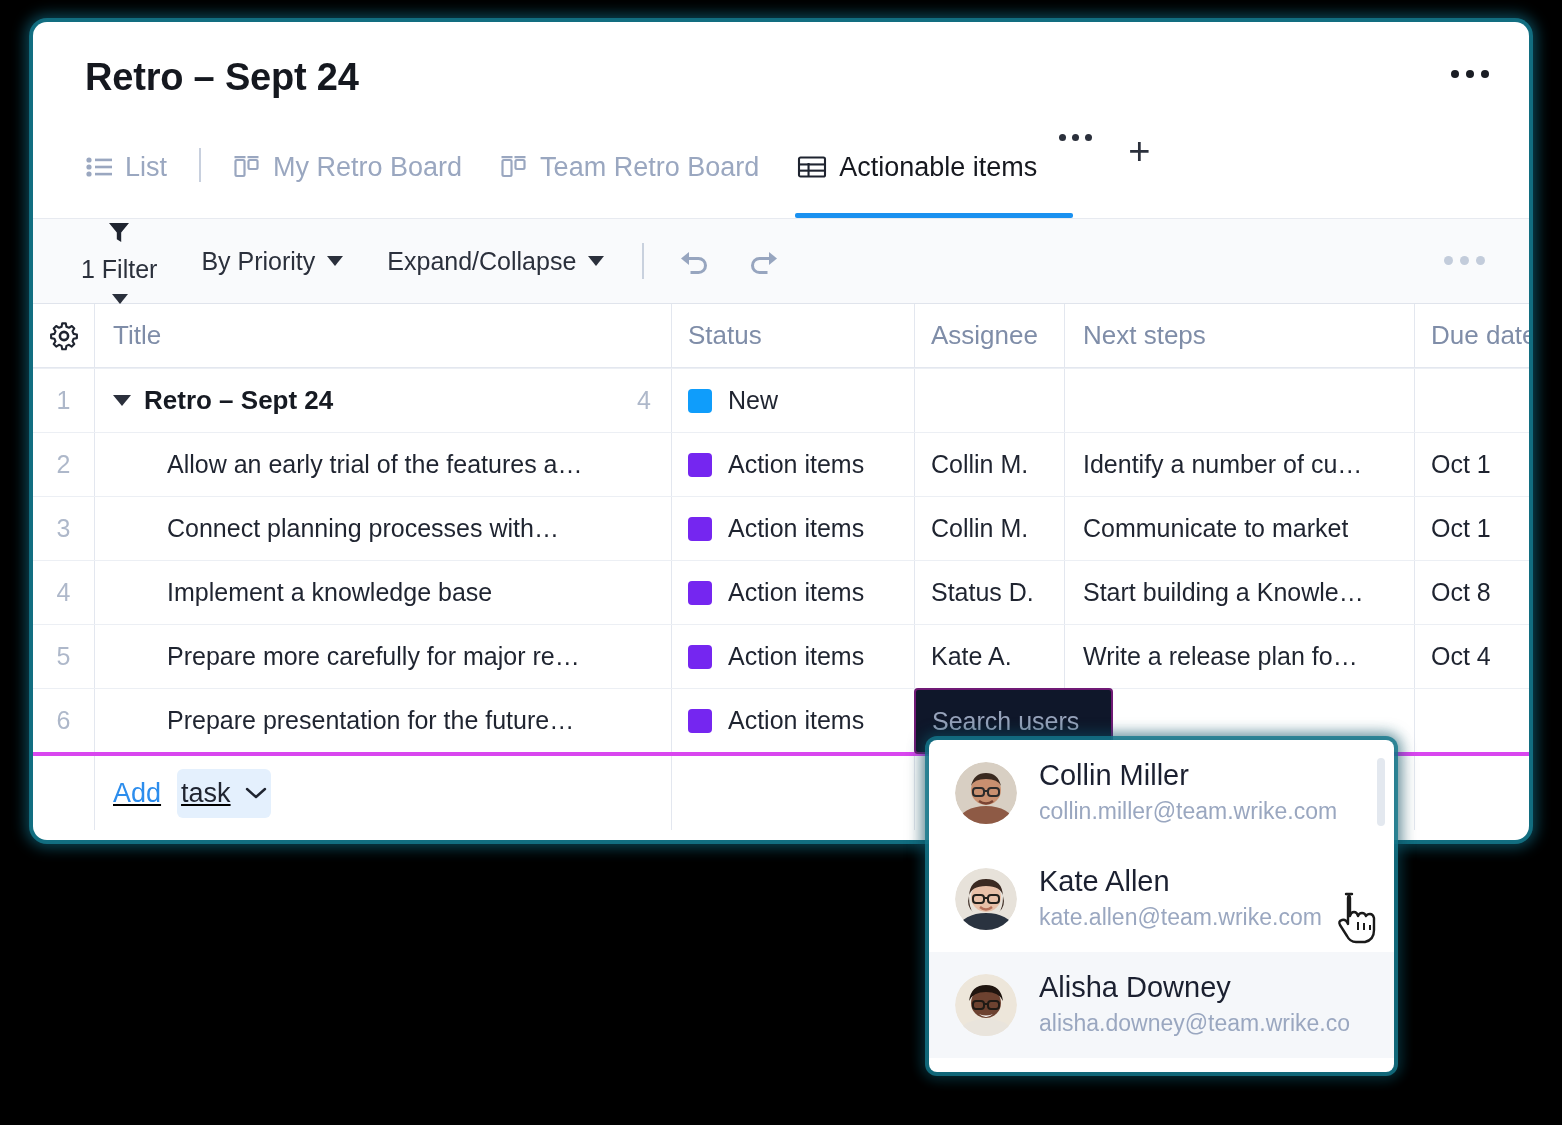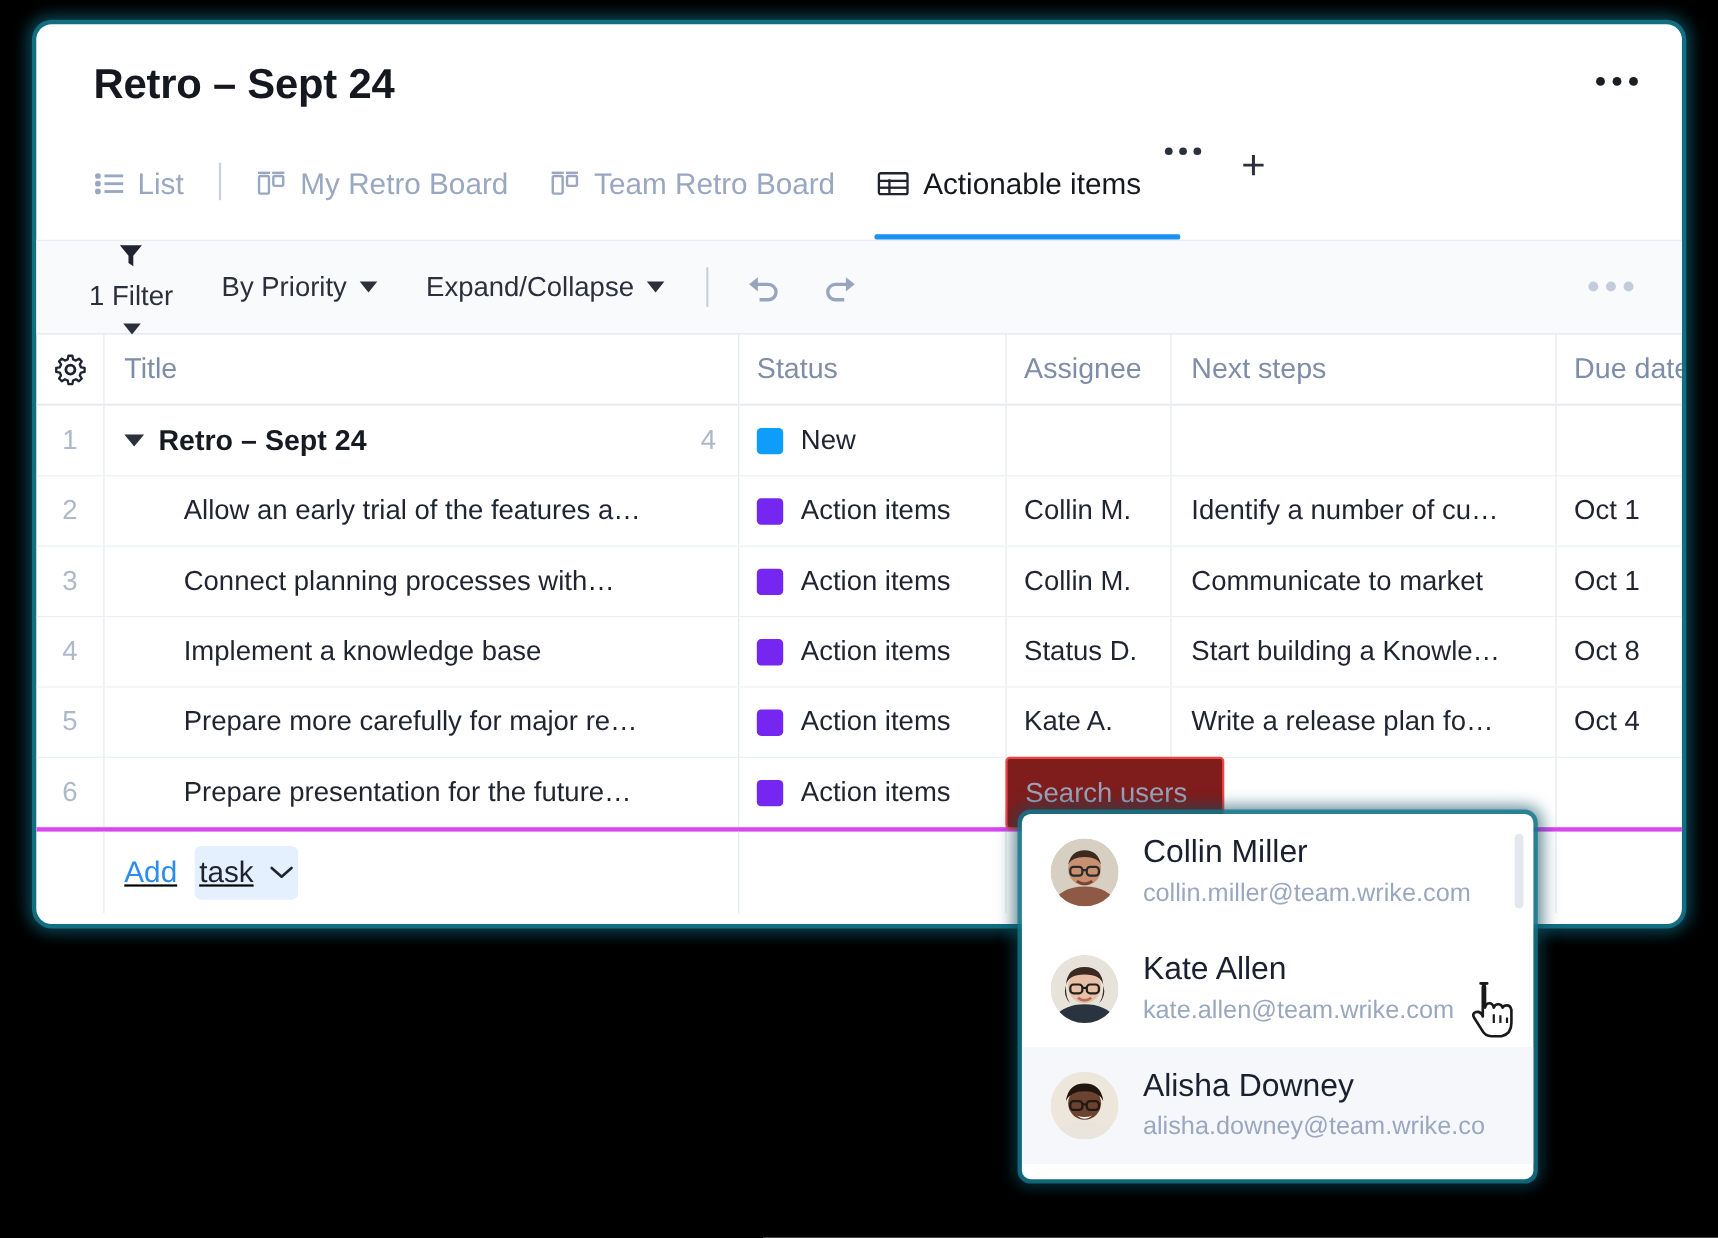--- a/index.html
+++ b/index.html
@@ -145,22 +145,22 @@
   }
   .grp-count { margin-left: auto; color:#aeb8ca; font-size: 25px; }
   .sq { width: 24px; height: 24px; border-radius: 4px; flex: 0 0 24px; }
   .indent { padding-left: 54px; }
 
   
   .search-cell { position: relative; padding: 0 !important; overflow: visible; }
   .search-box {
     position: absolute; left: -1px; top: -1px;
     width: 199px; height: 66px;
-    border: 2px solid #ef4444; border-radius: 4px;
-    background: #7f1d1d;
+    border: 2px solid #701a75; border-radius: 4px;
+    background: #0f172a;
     display: flex; align-items: center;
     padding-left: 16px;
     z-index: 6;
   }
   .search-box span { font-size: 25px; color: #97a3bb; }
 
   
   .addrow { display:flex; height: 78px; align-items: stretch; border-top: 4px solid #d946ef; text-decoration: underline;}
   .add-wrap { display:flex; align-items:center; gap: 16px; padding-left: 18px; }
   .add-link { color:#2c8ded; font-size: 27px; cursor:pointer; }

